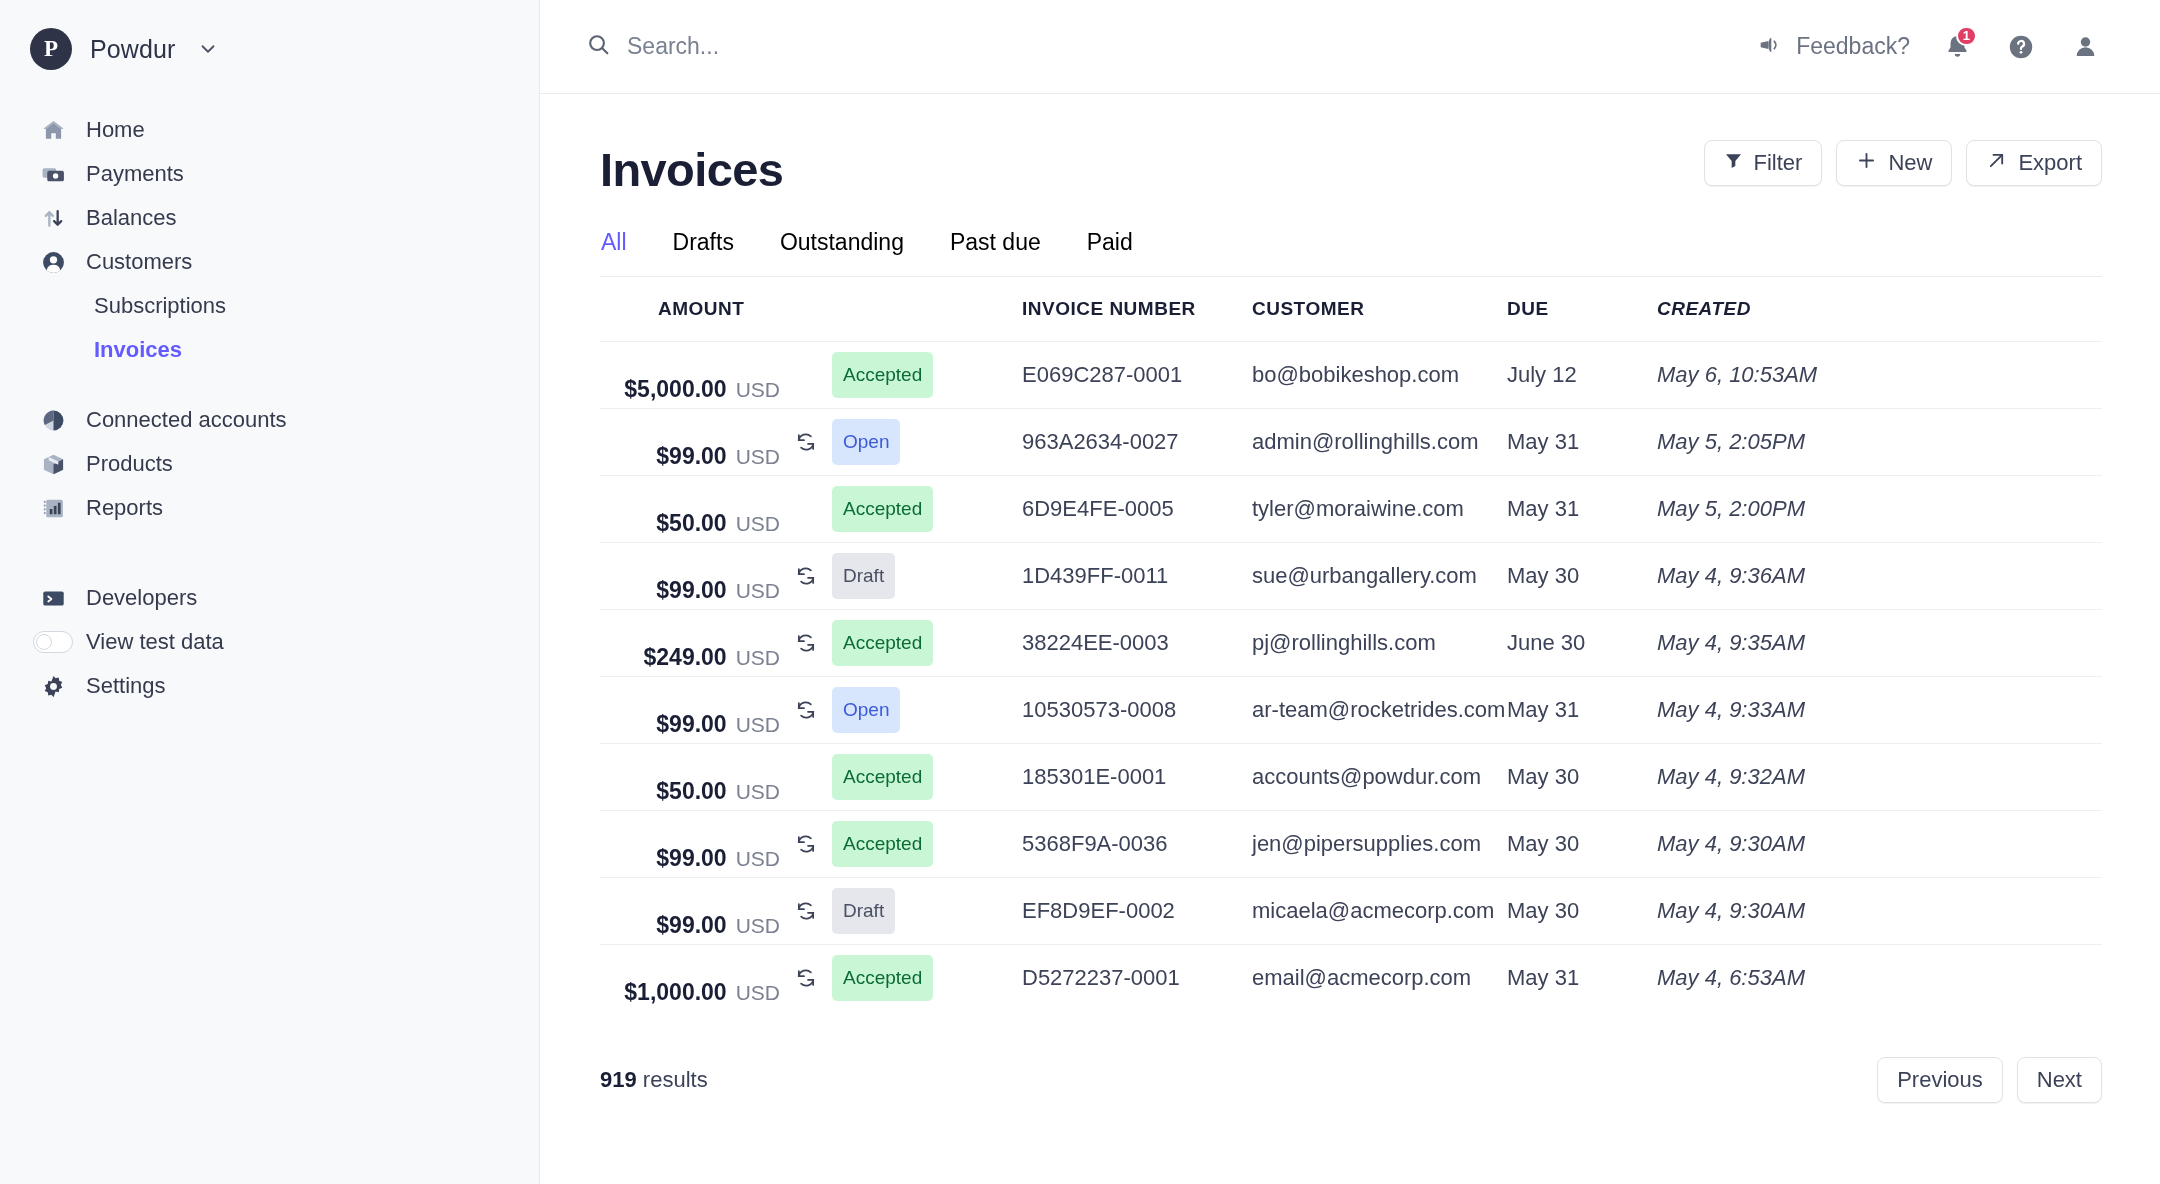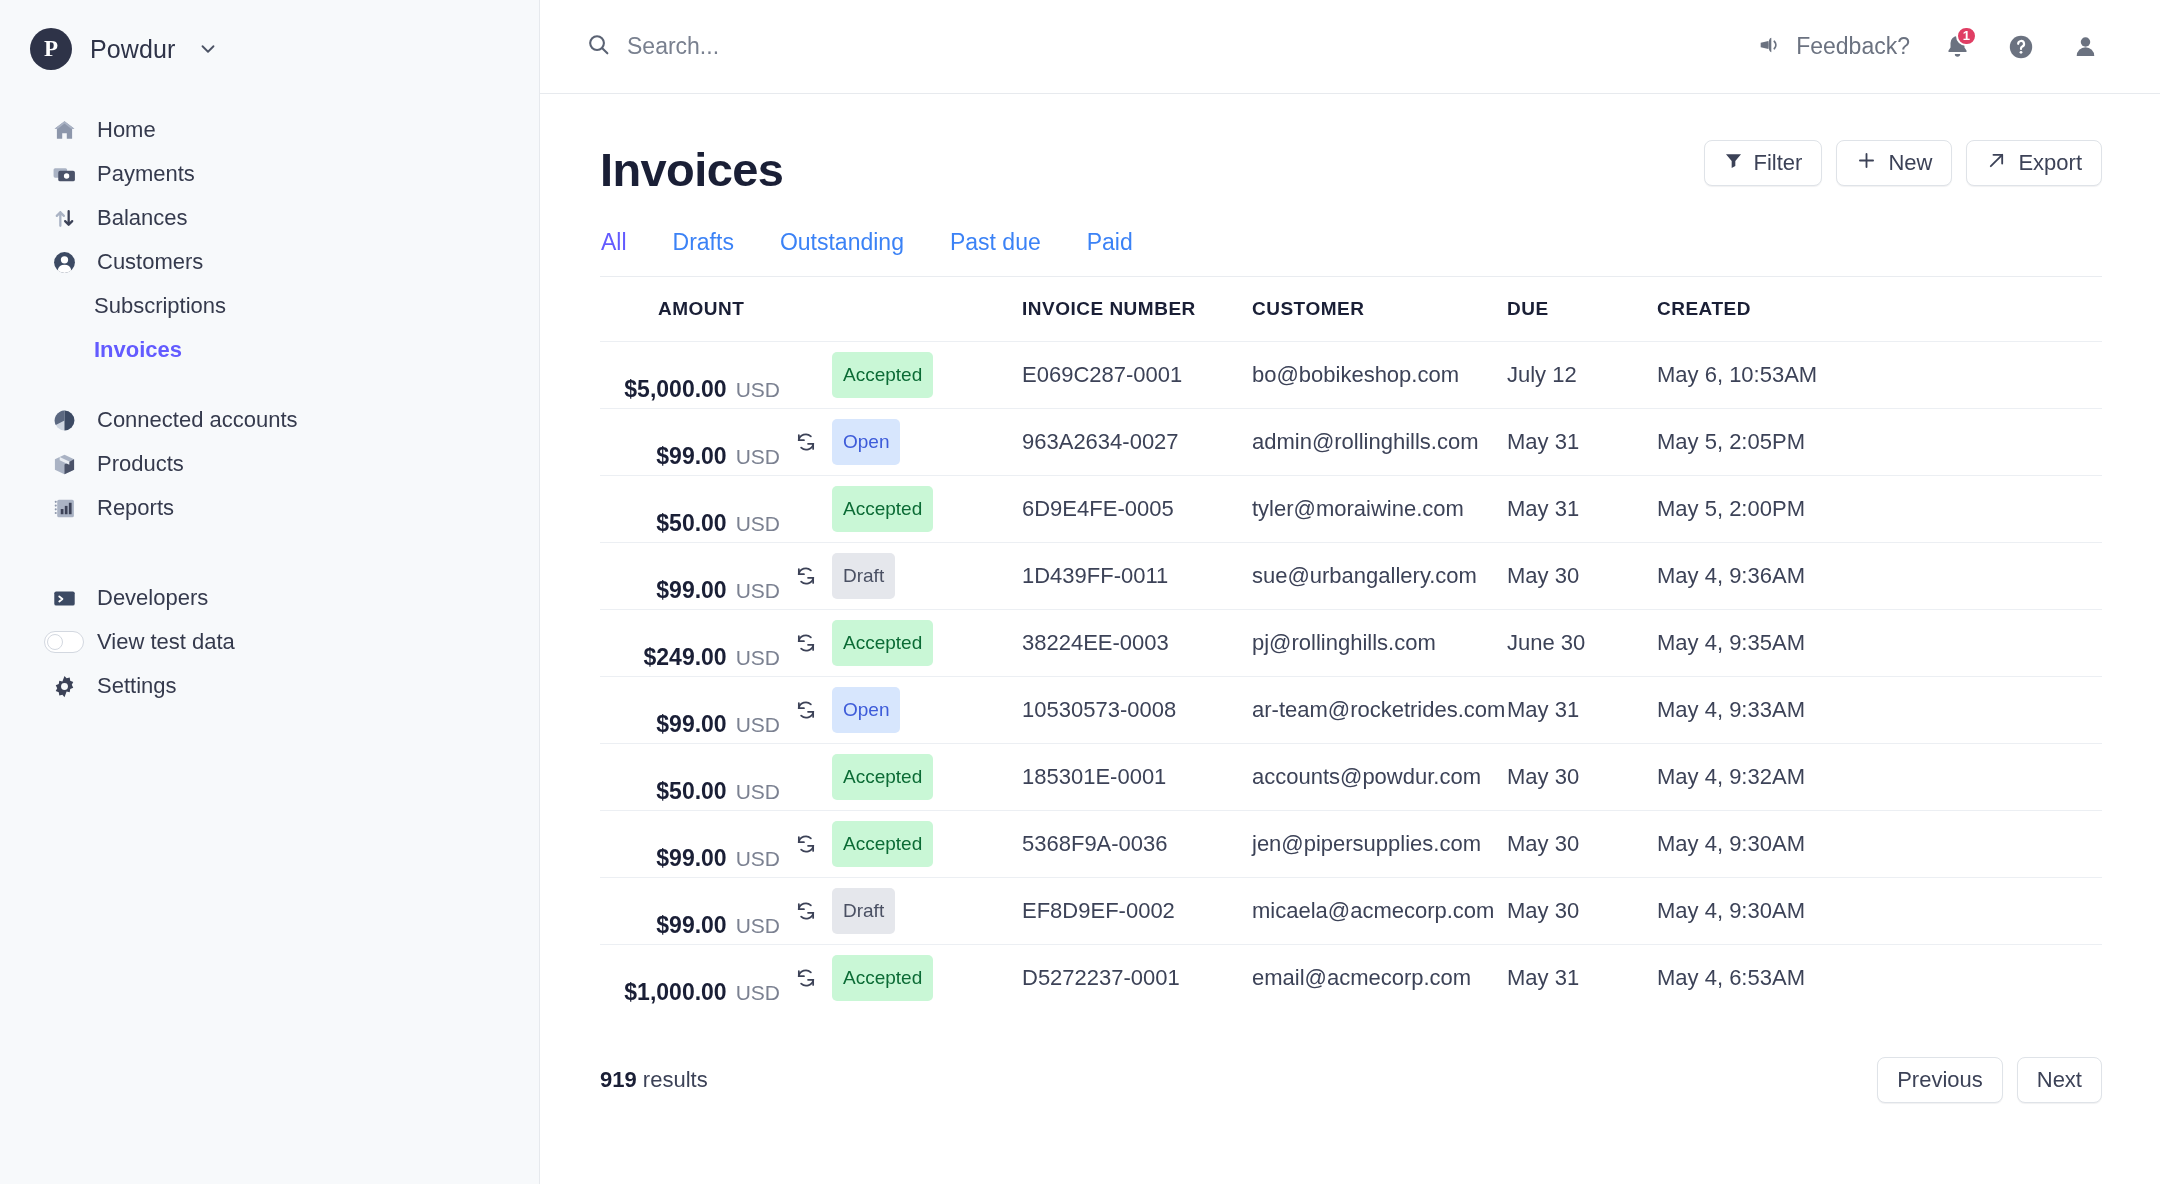--- a/index.html
+++ b/index.html
@@ -27,21 +27,21 @@
     display: flex; align-items: center; justify-content: center;
     font-family: "Liberation Serif", serif; font-weight: 700; font-size: 23px;
     flex: 0 0 42px;
   }
   .brand-name { font-size: 25px; color: #2e3348; font-weight: 400; letter-spacing: .1px; }
   .brand-caret { display: flex; align-items: center; color: #4b5264; margin-left: 4px; }
 
   .nav { margin-top: 36px; }
   .nav-item {
     display: flex; align-items: center; gap: 20px;
-    height: 44px; padding-left: 51px; cursor: pointer;
+    height: 44px; padding-left: 40px; cursor: pointer;
     font-size: 22px; color: #353a4d;
   }
   .nav-item .ico { width: 26px; height: 26px; flex: 0 0 26px; display: flex; align-items: center; justify-content: center; }
   .nav-item.sub { padding-left: 94px; text-align: center; }
   .nav-item.active .nav-label { color: #635bff; font-weight: 700; }
   .nav-spacer { height: 26px; }
   .nav-spacer-lg { height: 46px; }
 
   .toggle-pill {
     width: 40px; height: 22px; border-radius: 11px;
@@ -85,39 +85,39 @@
   .btn {
     display: flex; align-items: center; gap: 11px;
     height: 46px; padding: 8px 19px;
     border: 1px solid #dfe3e8; border-radius: 8px;
     background: #ffffff; color: #3c4257;
     font-size: 22px; cursor: pointer;
     box-shadow: 0 1px 1px rgba(16,22,38,.06);
   }
 
   .tabs { display: flex; gap: 46px; margin-top: 36px; padding-left: 1px; }
-  .tab { font-size: 23px; color: #3b82f6; cursor: pointer; padding-bottom: 20px; }
+  .tab { font-size: 23px; color: #000000; cursor: pointer; padding-bottom: 20px; }
   .tab.active { color: #635bff; }
 
   .table { border-top: 1px solid #e9ecf0; }
   .thead { display: flex; height: 64px; align-items: center; }
   .th { font-size: 19px; font-weight: 700; color: #1a1f36; letter-spacing: .5px; }
   .row {
     display: flex; align-items: center; height: 67px;
     border-top: 1px solid #eceff3; cursor: pointer;
   }
   .row:first-child { border-top: 1px solid #eceff3; }
 
   .c-amount { flex: 0 0 180px; text-align: right; display: flex; align-items: baseline; justify-content: flex-end; gap: 9px; }
   .c-recur  { flex: 0 0 52px; display: flex; align-items: center; justify-content: center; color: #3c4257; }
   .c-status { flex: 0 0 190px; display: flex; align-items: center; }
   .c-inv    { flex: 0 0 230px; }
   .c-cust   { flex: 0 0 255px; }
   .c-due    { flex: 0 0 150px; }
-  .c-created{ flex: 1 1 auto; }
+  .c-created{ flex: 1 1 auto; font-style: italic; }
 
   .th.c-amount { justify-content: flex-start; padding-left: 58px; }
 
   .amt { font-size: 23px; font-weight: 700; color: #1a1f36; margin-top: 28px; }
   .cur { font-size: 21px; color: #7b8191; }
   .cell { font-size: 22px; color: #3c4257; }
 
   .pill {
     display: inline-flex; align-items: center;
     height: 46px; padding: 0 11px; border-radius: 5px;

